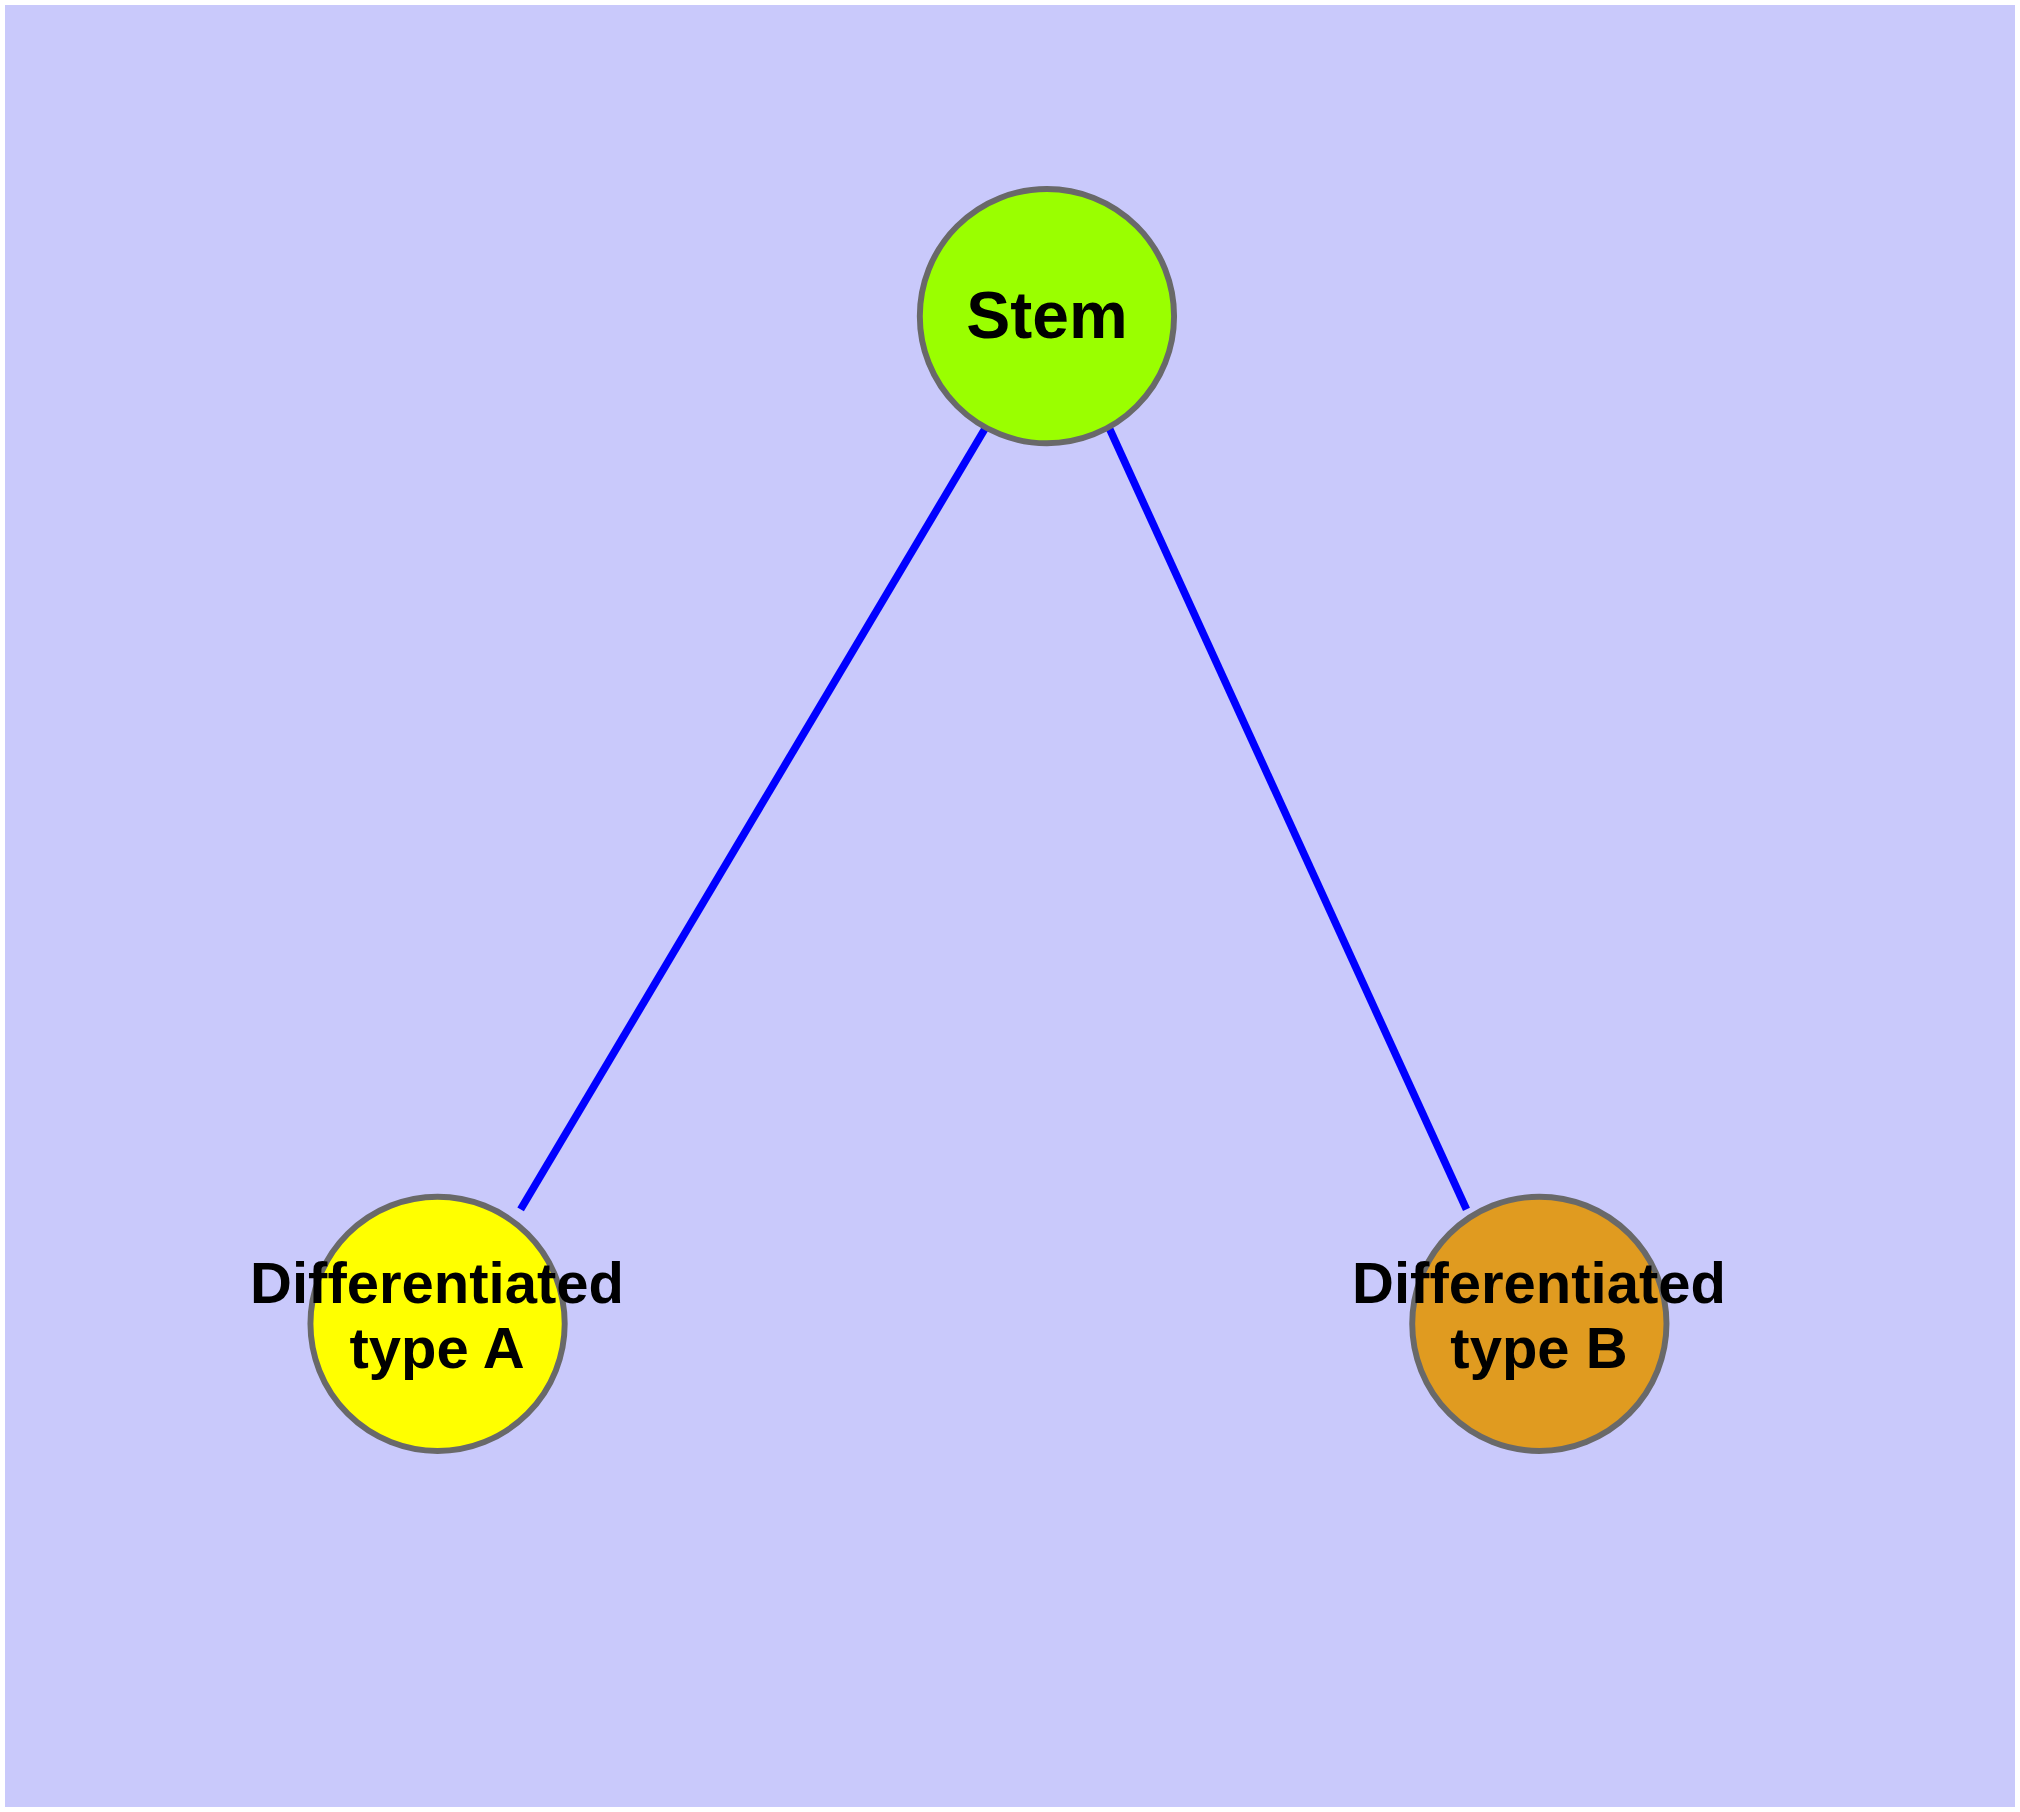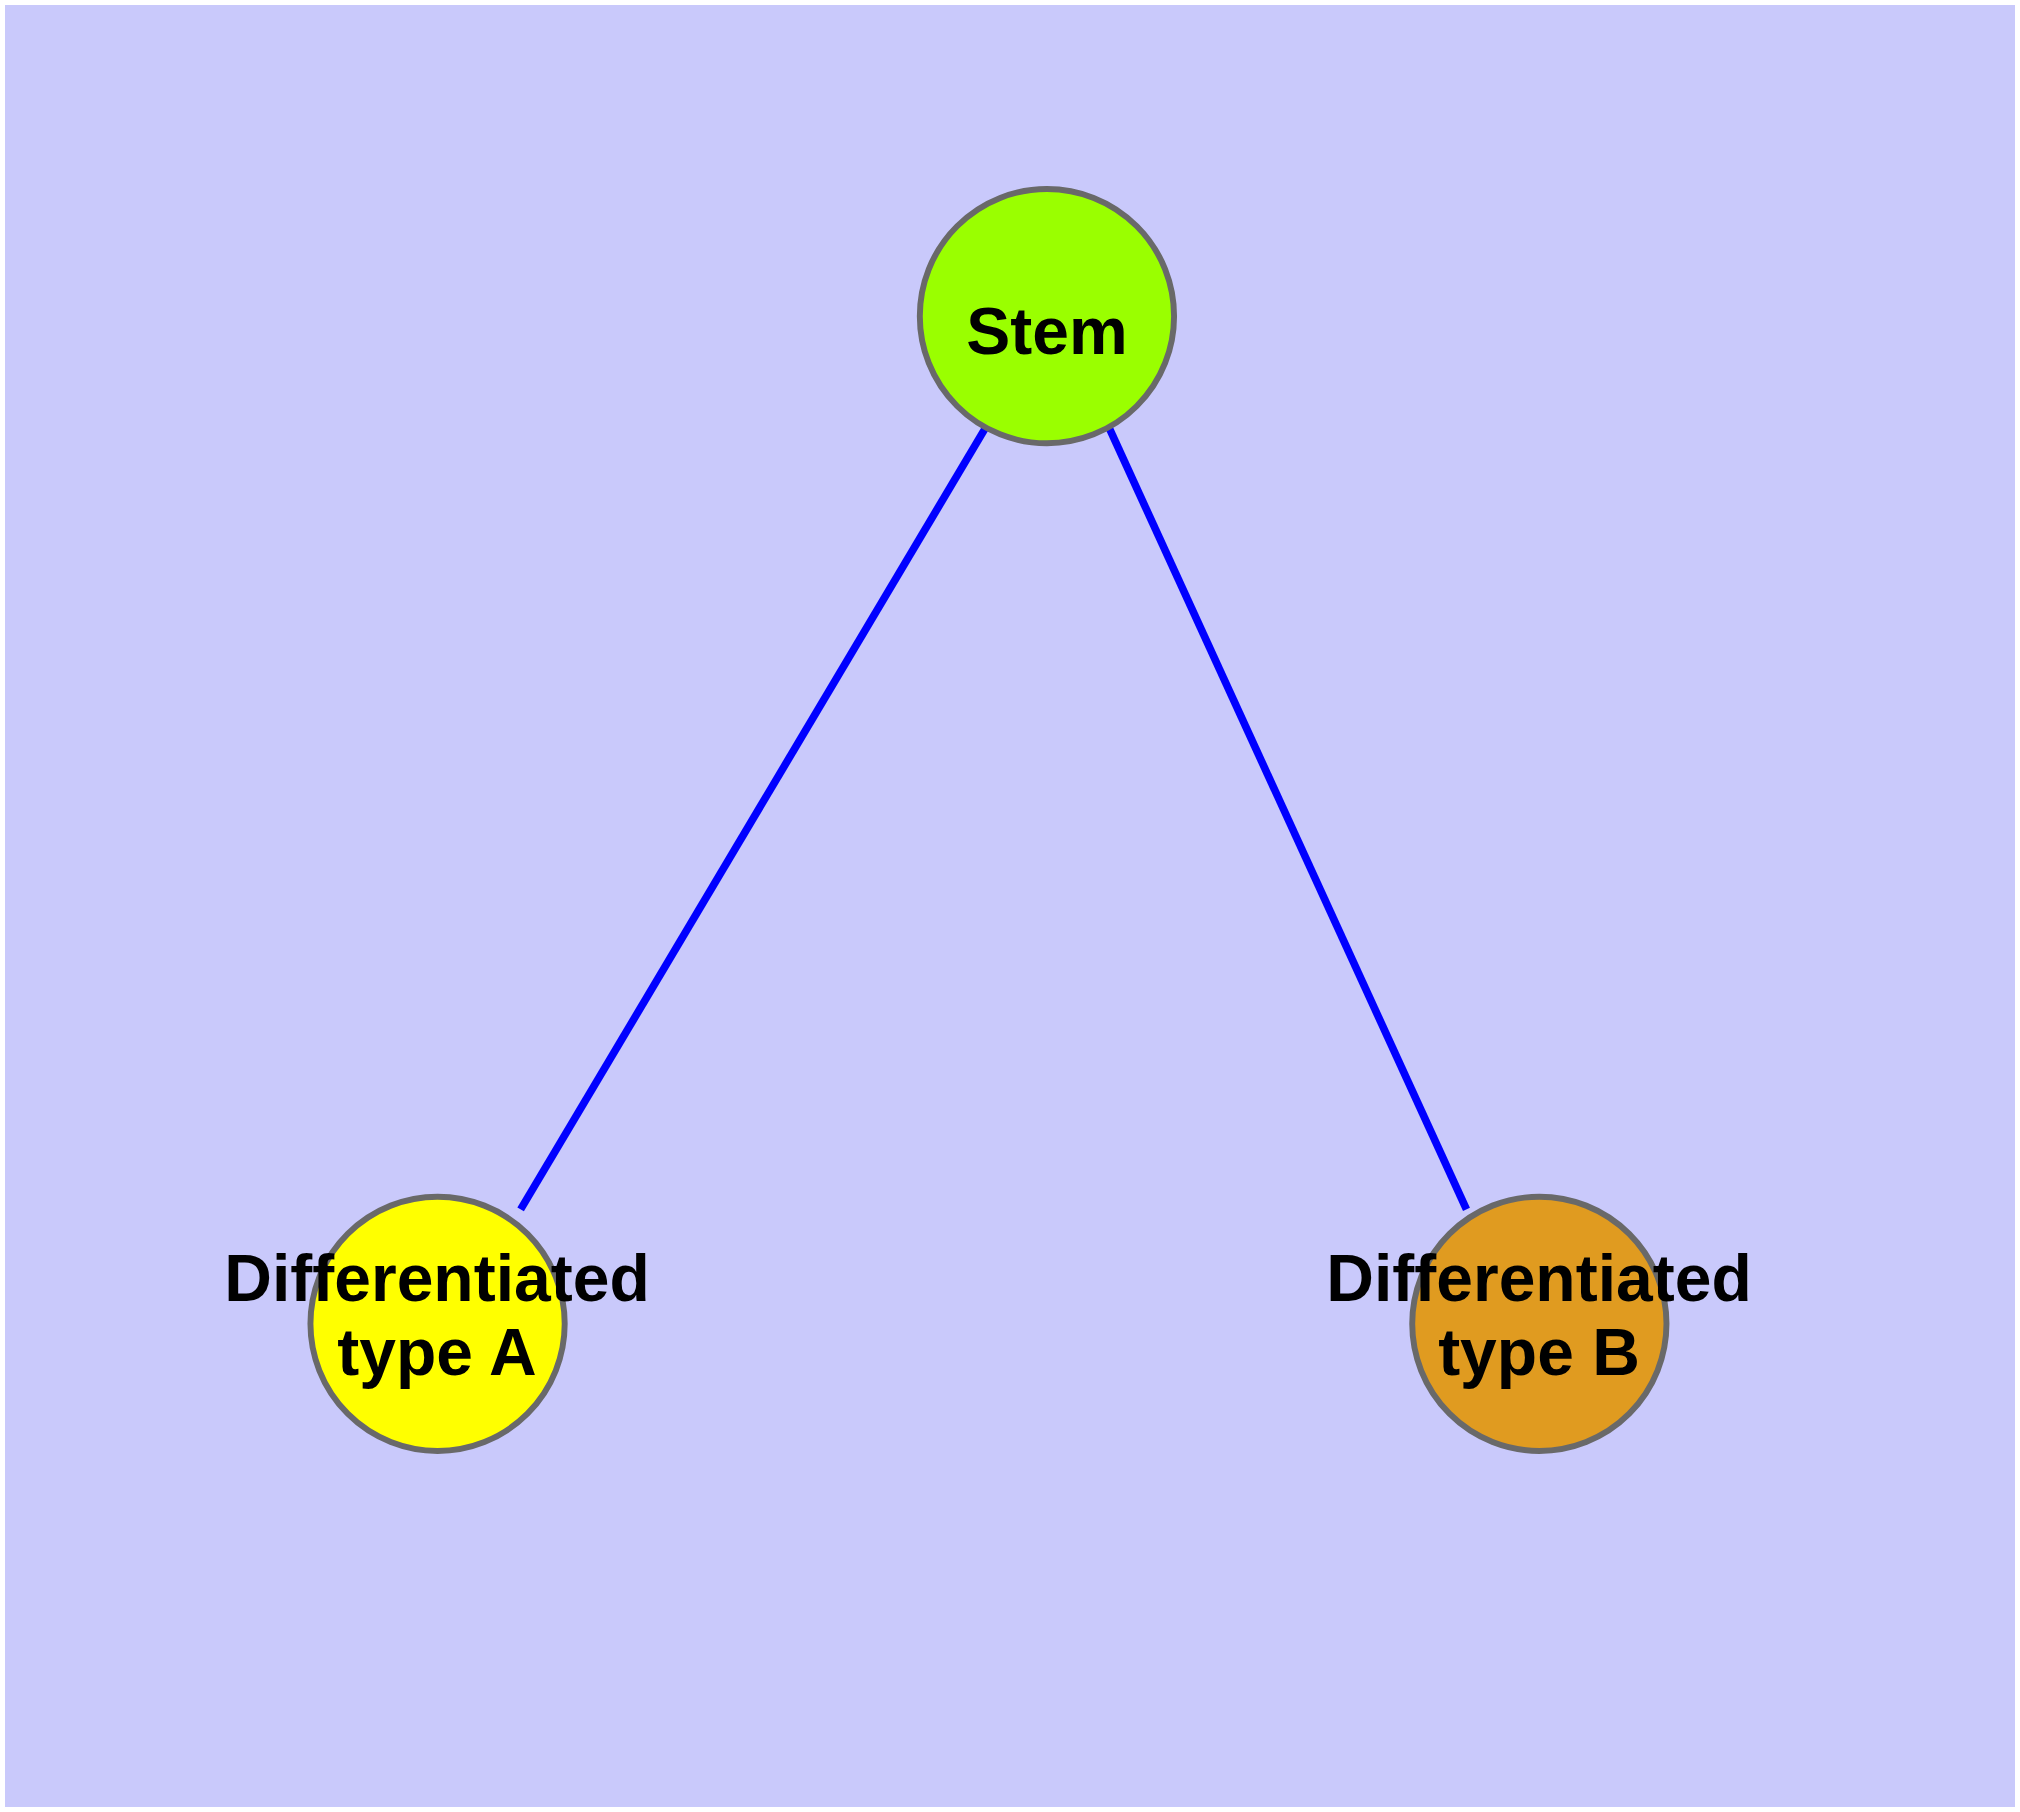--- a/index.html
+++ b/index.html
@@ -36,21 +36,21 @@
     text-align: center;
     color: #000000;
     font-weight: bold;
     font-family: "Liberation Sans", "DejaVu Sans", sans-serif;
     line-height: 1.12;
     white-space: pre;
     pointer-events: none;
     transform: translate(-50%, -50%);
   }
   .node-label.big { font-size: 66px; }
-  .node-label.two-line { font-size: 66px; }
+  .node-label.two-line { font-size: 58px; }
 </style>
 </head>
 <body>
 
 <div id="stage">
 
   <div id="canvas-bg"></div>
 
   <svg id="graph-svg" viewBox="0 0 2384 2138" xmlns="http://www.w3.org/2000/svg">
     <g id="edge-layer">
@@ -58,21 +58,21 @@
         <line x1="1308" y1="504" x2="1730" y2="1427" stroke="#0000ff" stroke-width="9" stroke-linecap="butt"></line>
       </g>
     <g id="node-layer">
         <circle cx="1235" cy="373" r="150" fill="#9aff00" stroke="#696969" stroke-width="7"></circle>
         <circle cx="516" cy="1562" r="150" fill="#ffff00" stroke="#696969" stroke-width="7"></circle>
         <circle cx="1816" cy="1562" r="150" fill="#e09b20" stroke="#696969" stroke-width="7"></circle>
       </g>
   </svg>
 
   <div id="label-layer">
-      <div class="node-label big" style="left: 1047px; top: 332px;">Stem</div>
+      <div class="node-label big" style="left: 1047px; top: 316px;">Stem</div>
       <div class="node-label two-line" style="left: 437px; top: 1316px;">Differentiated
 type A</div>
       <div class="node-label two-line" style="left: 1539px; top: 1316px;">Differentiated
 type B</div>
     </div>
 
 </div>
 
 
 </body></html>

